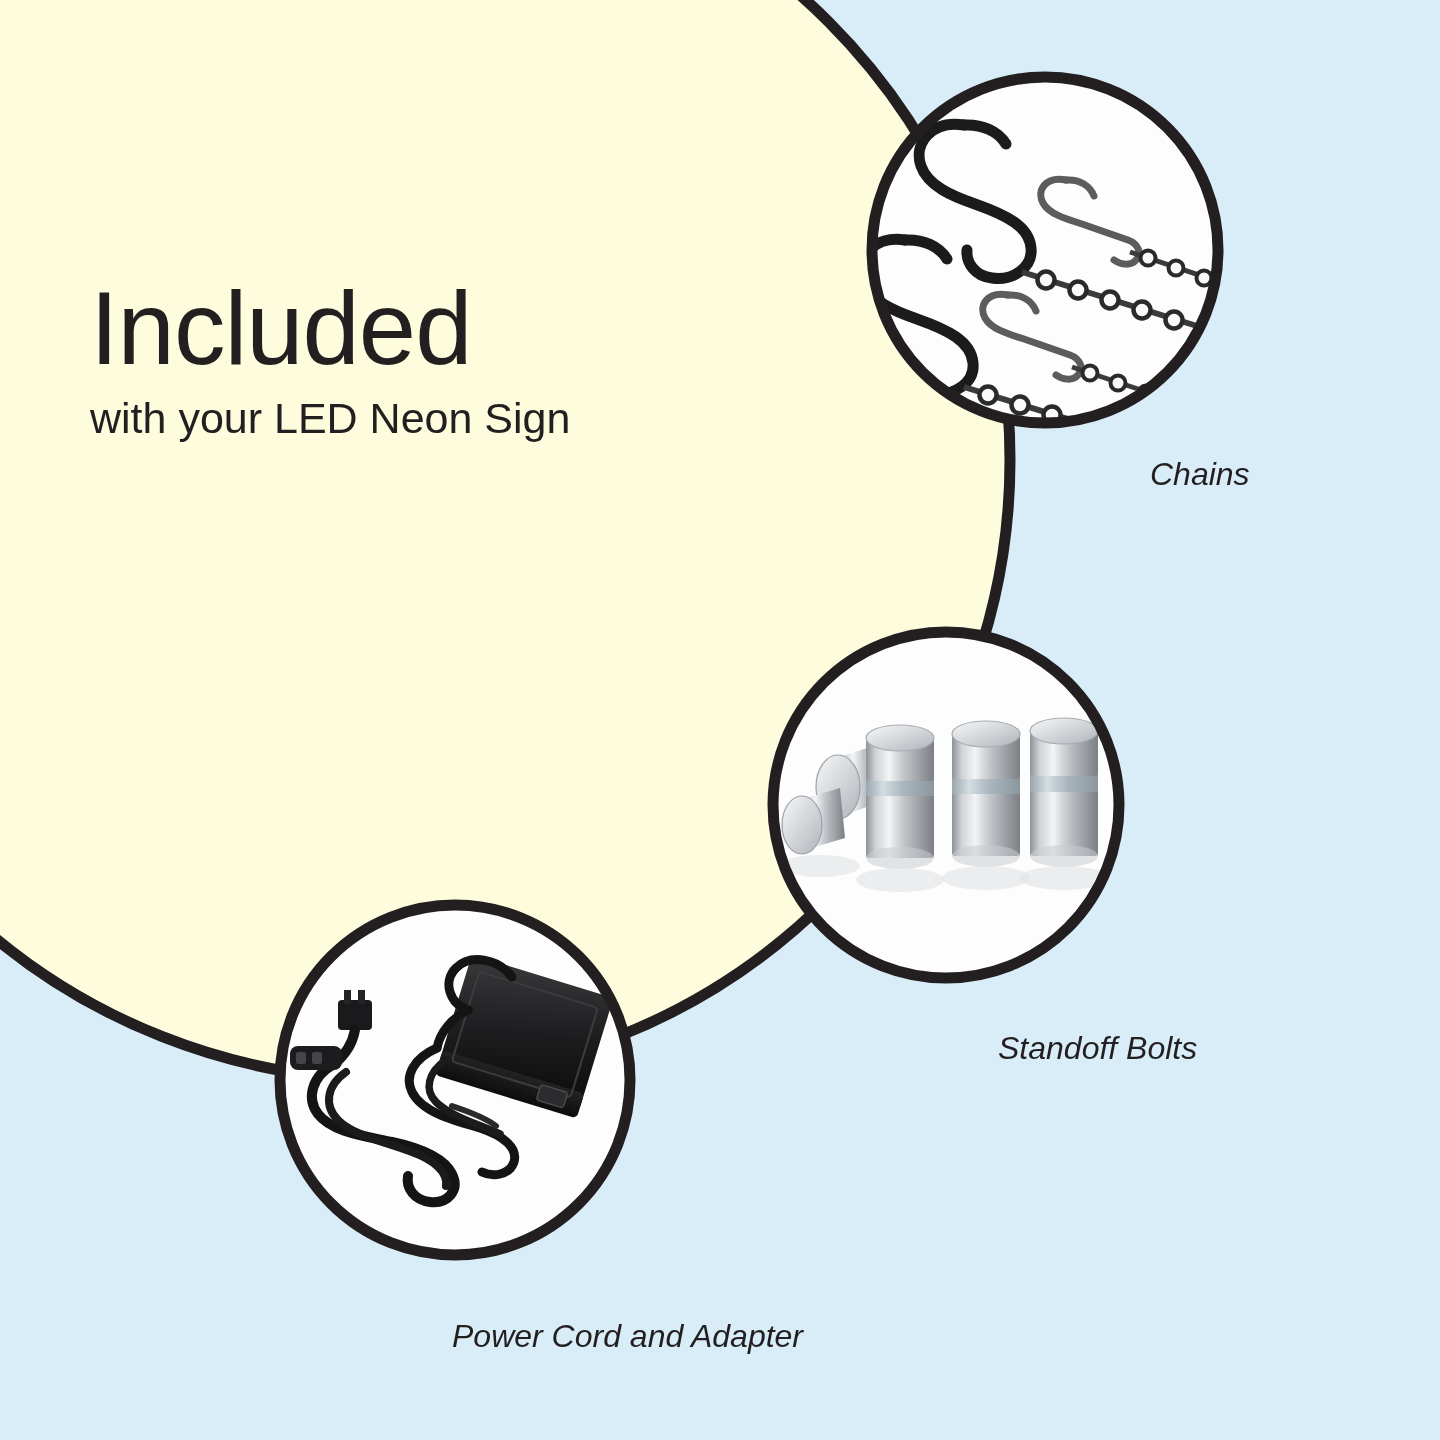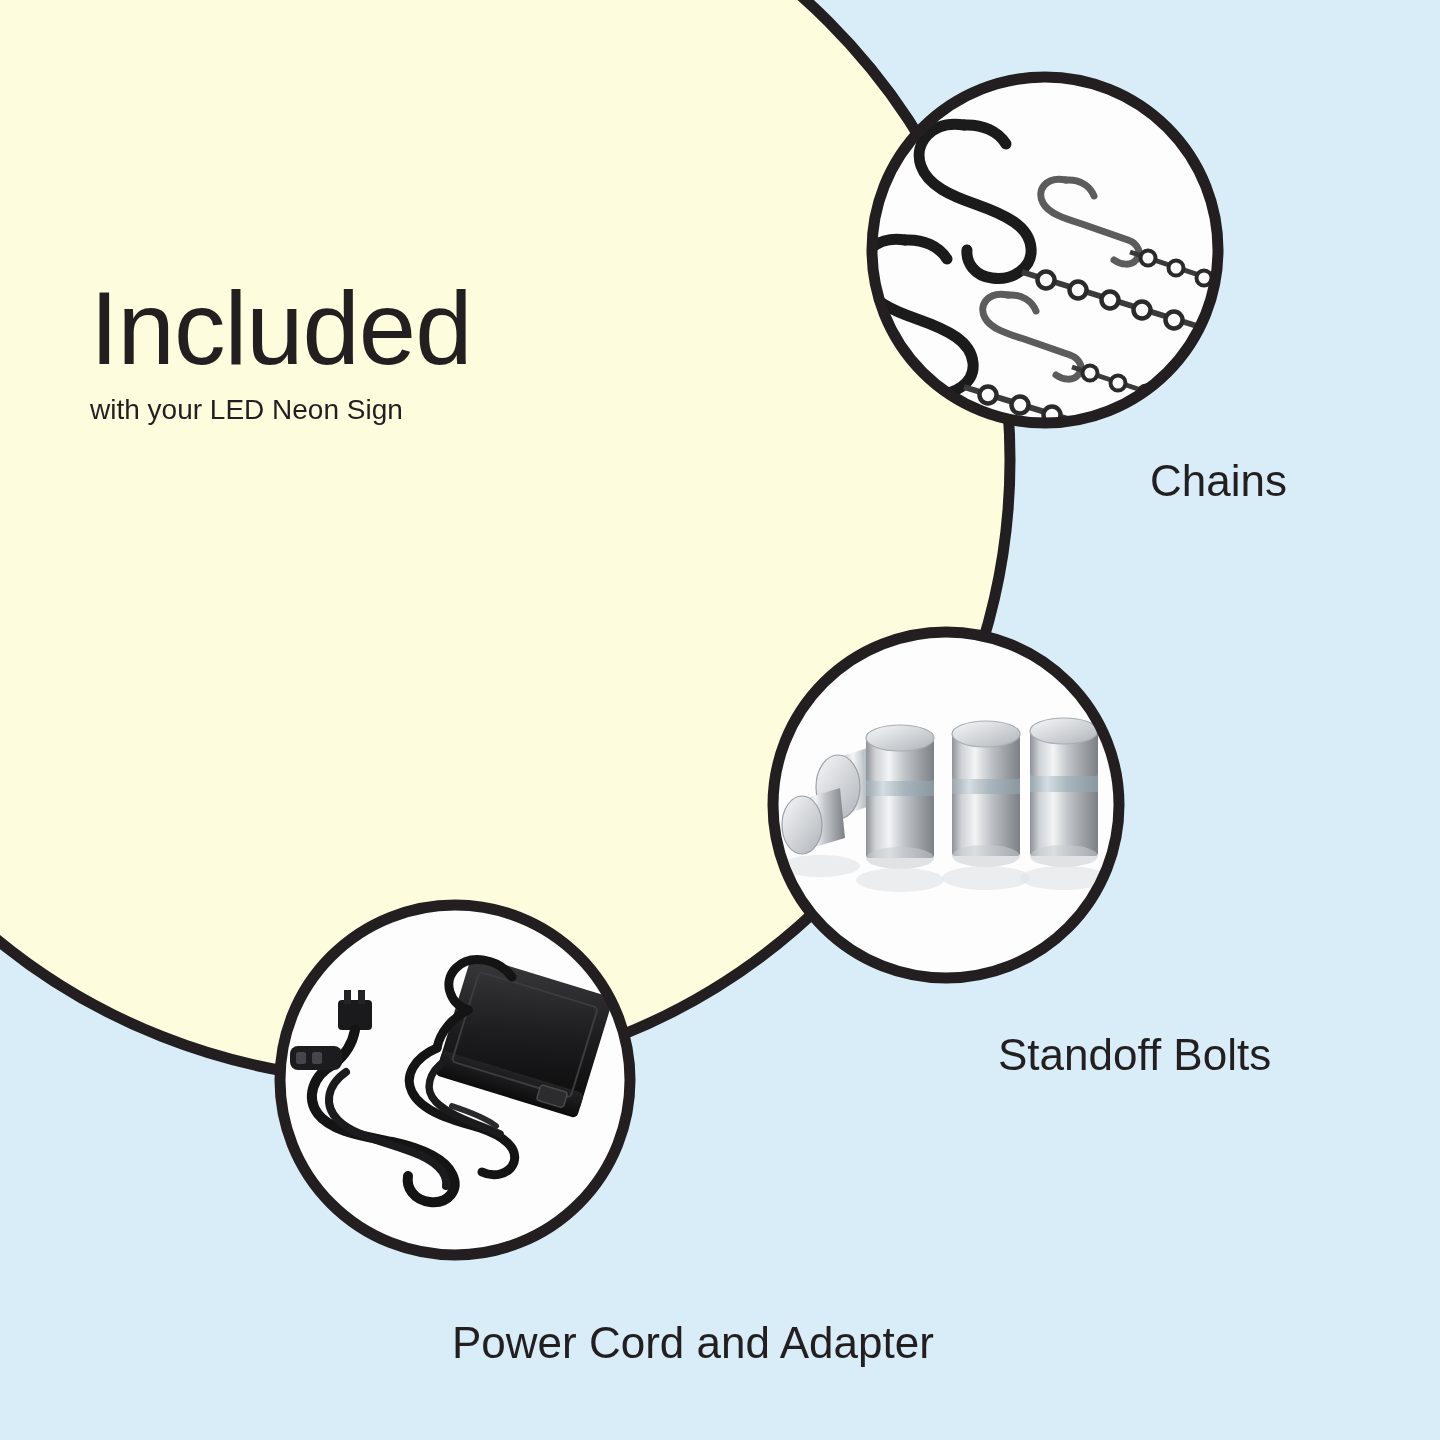--- a/index.html
+++ b/index.html
@@ -22,33 +22,34 @@
   .h-line{
     font-size:103px;
     line-height:0.99;
     font-weight:400;
     color:#231f20;
     letter-spacing:-1px;
     white-space:nowrap;
   }
   .h-sub{
     margin-top:14px;
-    font-size:28px;
+    font-size:43px;
     color:#231f20;
     font-weight:400;
     white-space:nowrap;
   }
 
   
   .caption{
     position:absolute;
     color:#231f20;
-    font-size:44px;
+    font-size:32px;
     font-weight:400;
     white-space:nowrap;
+    font-style:italic;
   }
   #cap-chains{left:1150px;top:456px;}
   #cap-bolts{left:998px;top:1030px;}
   #cap-power{left:452px;top:1318px;text-align:center;}
 </style>
 </head>
 <body>
 
 <div id="stage">
 

